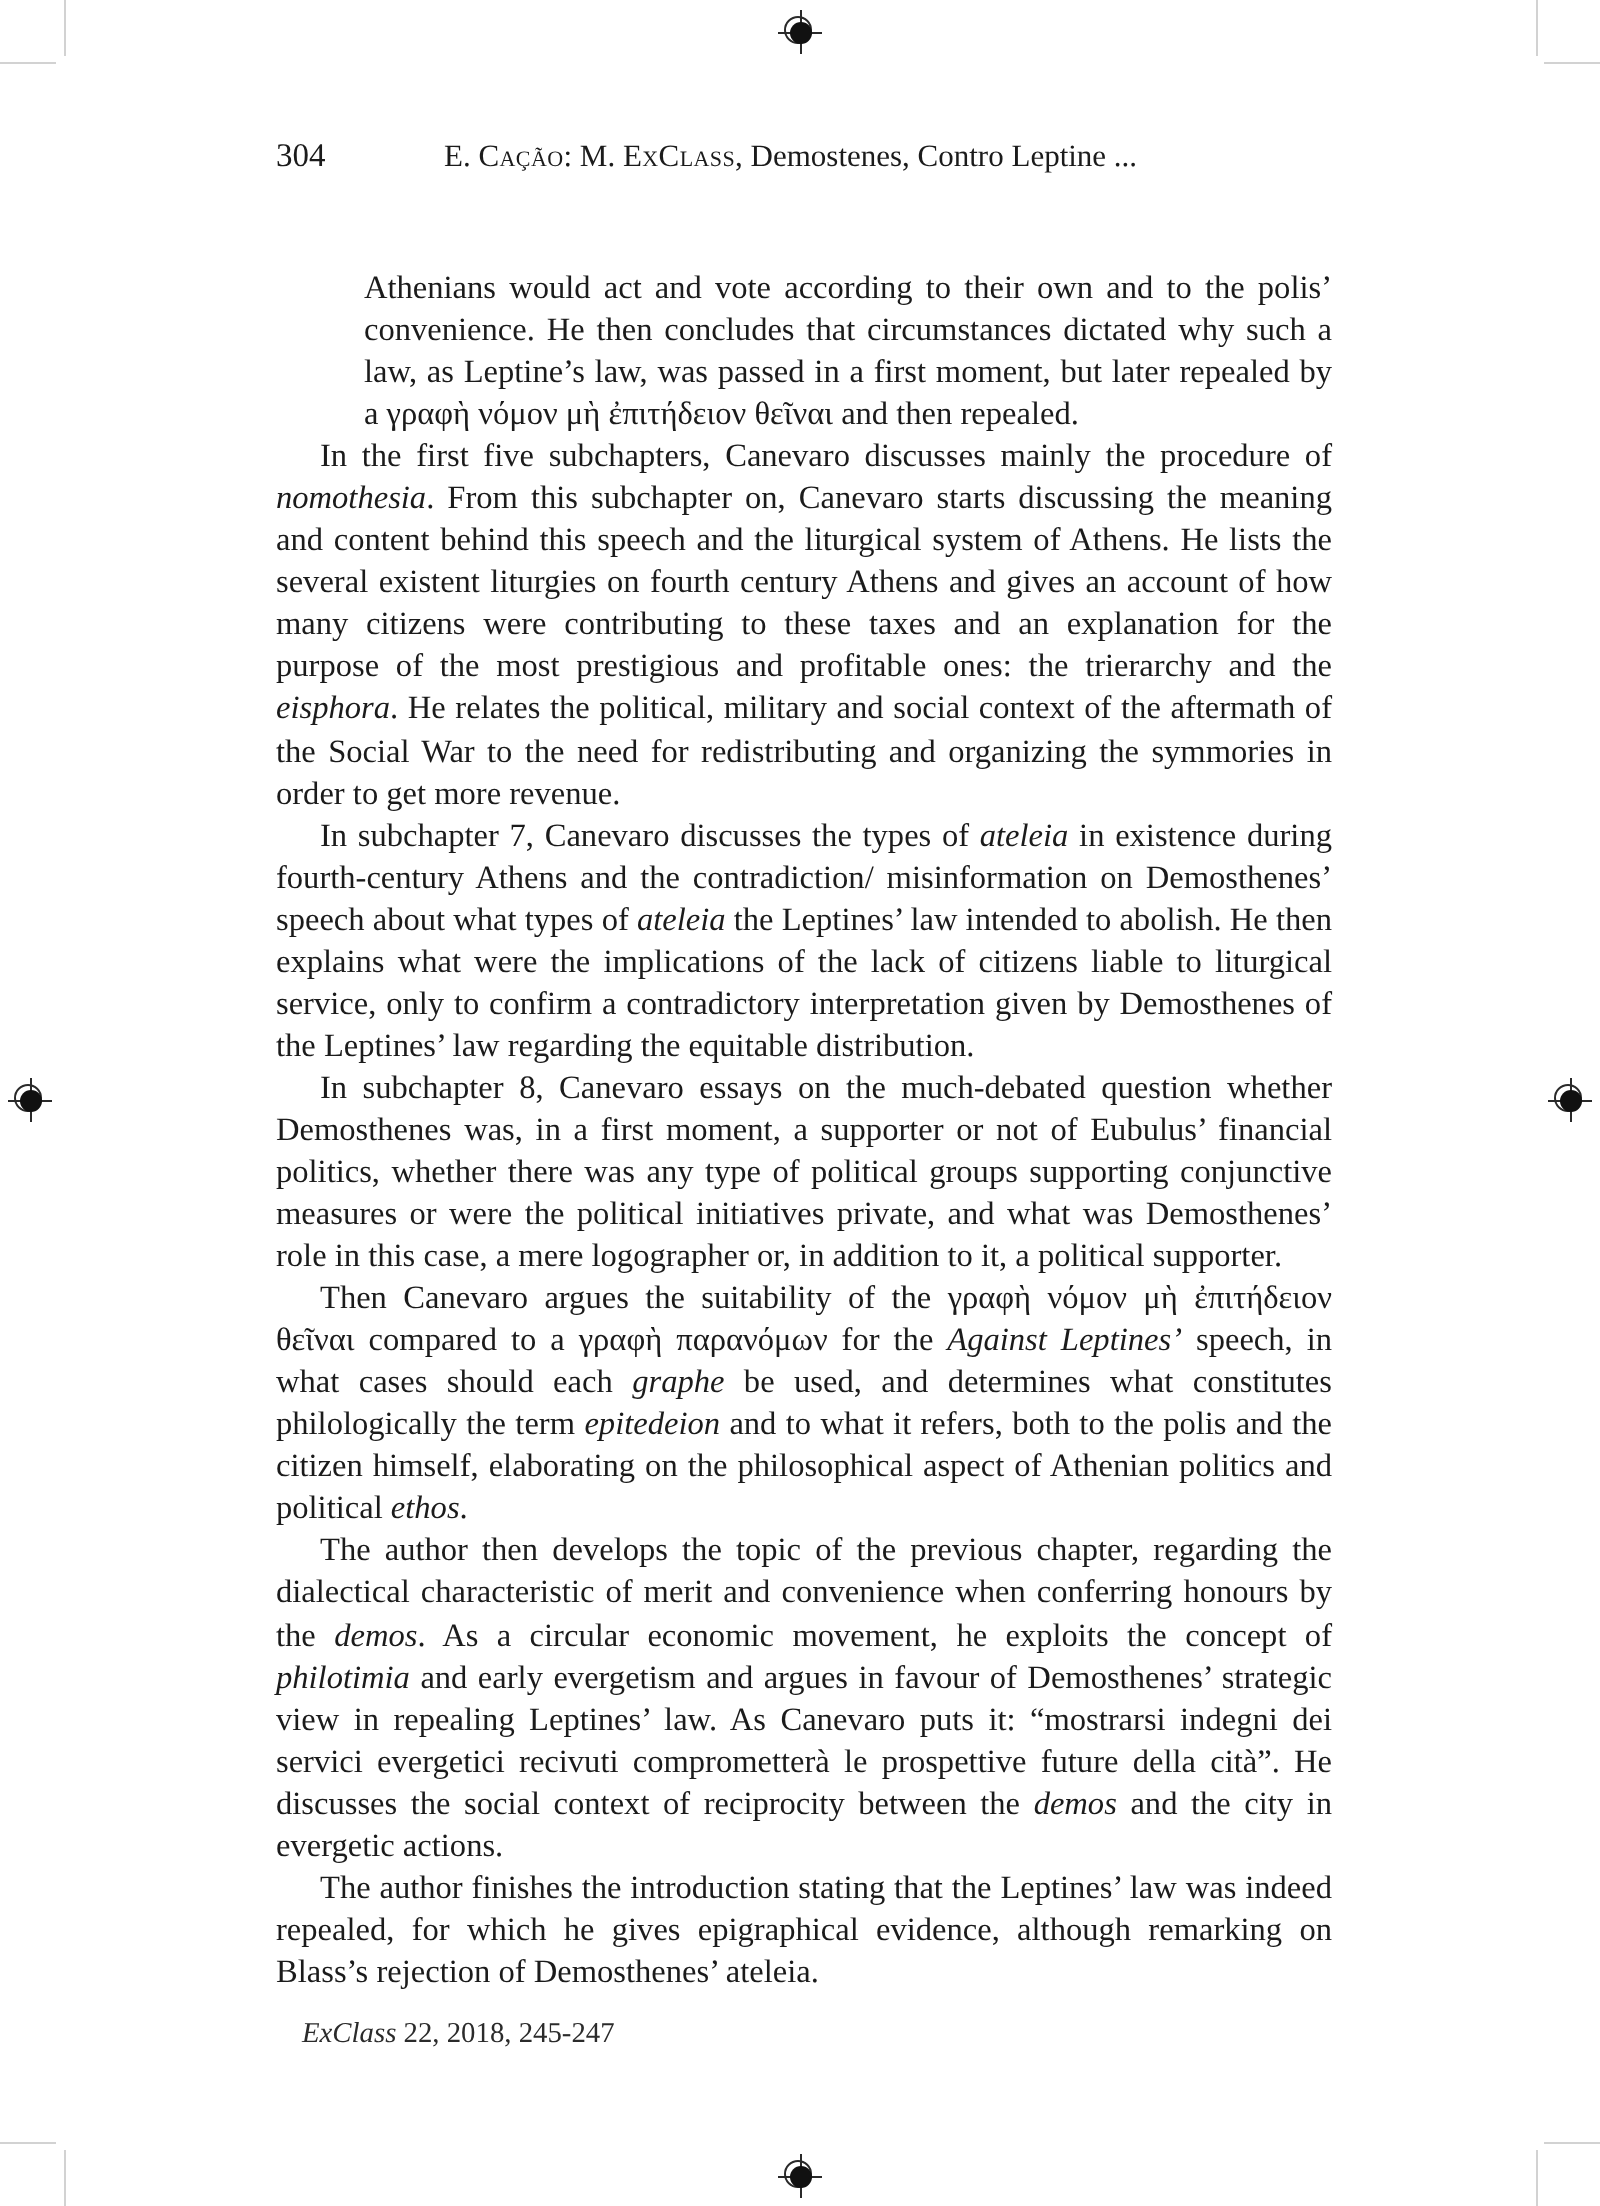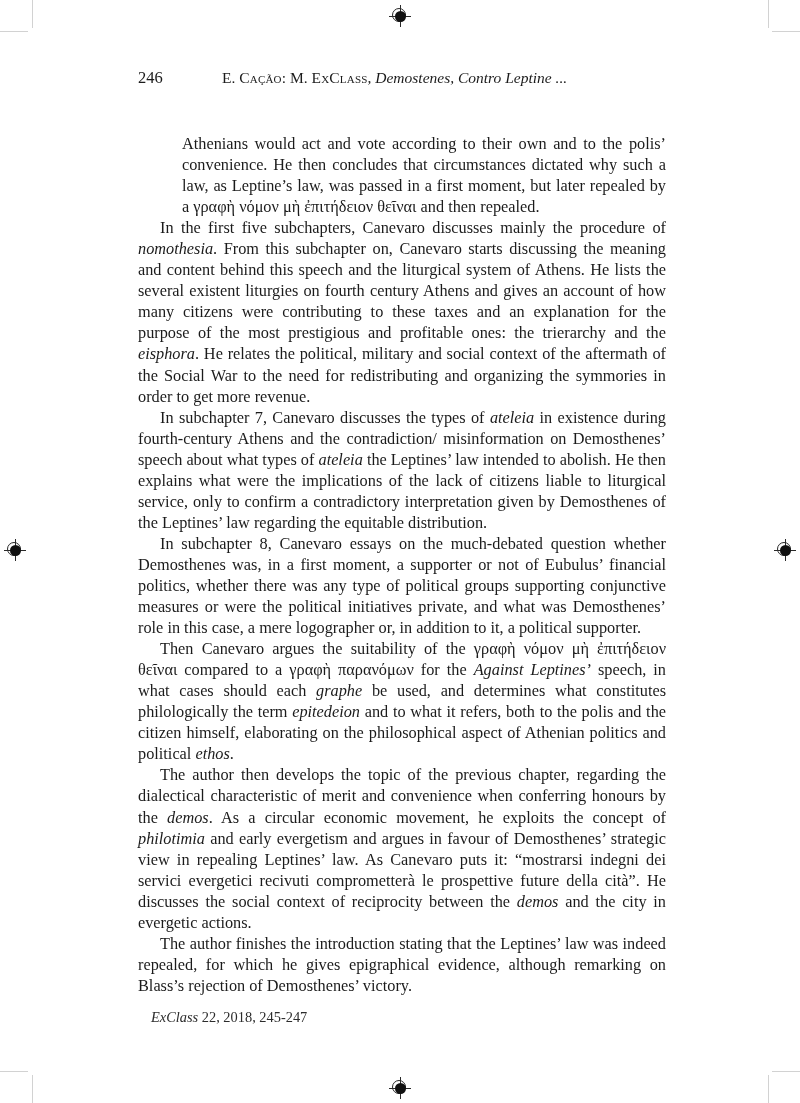--- a/index.html
+++ b/index.html
@@ -78,21 +78,20 @@
   .running-head .folio {
     display: inline-block;
     width: 84px;
     font-size: 16.5px;
   }
   .smallcaps {
     font-variant: small-caps;
     letter-spacing: 0.2px;
   }
   .running-head .title-it {
-    font-style: italic;
   }
 
   .body-col {
     position: absolute;
     left: 138px;
     top: 133px;
     width: 528px;
   }
   .body-col p {
     margin: 0;
@@ -158,30 +157,30 @@
       <div class="dot"></div>
   </div>
   <div class="regmark" style="left:389px; top:1077px;">
     <div class="cx"></div>
       <div class="cy"></div>
       <div class="ring"></div>
       <div class="dot"></div>
   </div>
 
   <div class="running-head">
-    <span class="folio">246</span><span><span id="rh-author">E.&nbsp;<span class="smallcaps">Cação</span></span></span><span>: </span><span id="rh-reviewed">M.&nbsp;<span class="smallcaps">ExClass</span></span><span>, </span><span class="title-it">Demostenes, Contro Leptine ...</span>
+    <span class="folio">304</span><span><span id="rh-author">E.&nbsp;<span class="smallcaps">Cação</span></span></span><span>: </span><span id="rh-reviewed">M.&nbsp;<span class="smallcaps">ExClass</span></span><span>, </span><span class="title-it">Demostenes, Contro Leptine ...</span>
   </div>
 
   <div class="body-col" id="body-col">
       <p class="noindent"><span>Athenians would act and vote according to their own and to the polis’ convenience. He then concludes that circumstances dictated why such a law, as Leptine’s law, was passed in a first moment, but later repealed by a </span><span class="gk">γραφὴ νόμον μὴ ἐπιτήδειον θεῖναι</span><span> and then repealed.</span></p>
       <p><span>In the first five subchapters, Canevaro discusses mainly the procedure of </span><span class="it">nomothesia</span><span>. From this subchapter on, Canevaro starts discussing the meaning and content behind this speech and the liturgical system of Athens. He lists the several existent liturgies on fourth century Athens and gives an account of how many citizens were contributing to these taxes and an explanation for the purpose of the most prestigious and profitable ones: the trierarchy and the </span><span class="it">eisphora</span><span>. He relates the political, military and social context of the aftermath of the Social War to the need for redistributing and organizing the symmories in order to get more revenue.</span></p>
       <p><span>In subchapter 7, Canevaro discusses the types of </span><span class="it">ateleia</span><span> in existence during fourth-century Athens and the contradiction/ misinformation on Demosthenes’ speech about what types of </span><span class="it">ateleia</span><span> the Leptines’ law intended to abolish. He then explains what were the implications of the lack of citizens liable to liturgical service, only to confirm a contradictory interpretation given by Demosthenes of the Leptines’ law regarding the equitable distribution.</span></p>
       <p><span>In subchapter 8, Canevaro essays on the much-debated question whether Demosthenes was, in a first moment, a supporter or not of Eubulus’ financial politics, whether there was any type of political groups supporting conjunctive measures or were the political initiatives private, and what was Demosthenes’ role in this case, a mere logographer or, in addition to it, a political supporter.</span></p>
       <p><span>Then Canevaro argues the suitability of the </span><span class="gk">γραφὴ νόμον μὴ ἐπιτήδειον θεῖναι</span><span> compared to a </span><span class="gk">γραφὴ παρανόμων</span><span> for the </span><span class="it">Against Leptines’</span><span> speech, in what cases should each </span><span class="it">graphe</span><span> be used, and determines what constitutes philologically the term </span><span class="it">epitedeion</span><span> and to what it refers, both to the polis and the citizen himself, elaborating on the philosophical aspect of Athenian politics and political </span><span class="it">ethos</span><span>.</span></p>
       <p><span>The author then develops the topic of the previous chapter, regarding the dialectical characteristic of merit and convenience when conferring honours by the </span><span class="it">demos</span><span>. As a circular economic movement, he exploits the concept of </span><span class="it">philotimia</span><span> and early evergetism and argues in favour of Demosthenes’ strategic view in repealing Leptines’ law. As Canevaro puts it: “mostrarsi indegni dei servici evergetici recivuti comprometterà le prospettive future della cità”. He discusses the social context of reciprocity between the </span><span class="it">demos</span><span> and the city in evergetic actions.</span></p>
-      <p><span>The author finishes the introduction stating that the Leptines’ law was indeed repealed, for which he gives epigraphical evidence, although remarking on Blass’s rejection of Demosthenes’ victory.</span></p>
+      <p><span>The author finishes the introduction stating that the Leptines’ law was indeed repealed, for which he gives epigraphical evidence, although remarking on Blass’s rejection of Demosthenes’ ateleia.</span></p>
     </div>
 
   <div class="footer">
     <span class="j">ExClass</span><span> 22, 2018, 245-247</span>
   </div>
 
 </div>
 
 </body></html>

